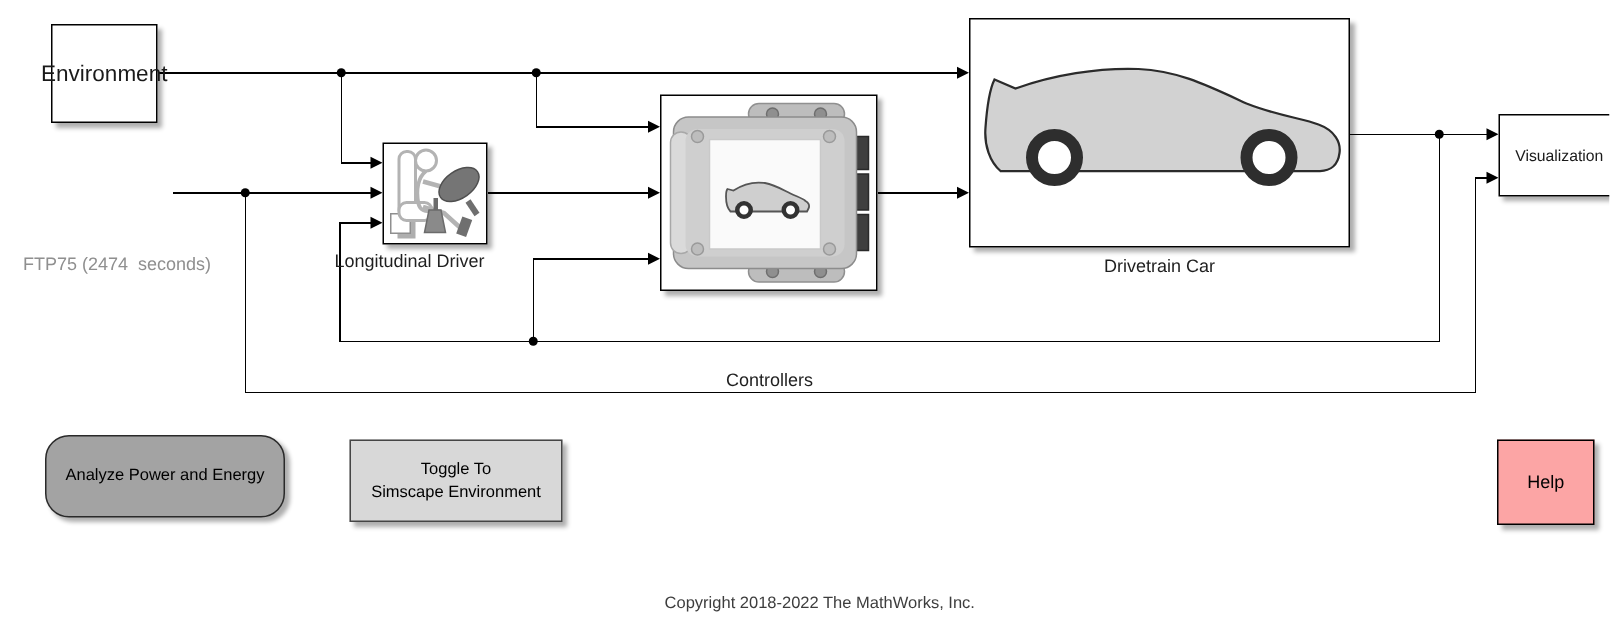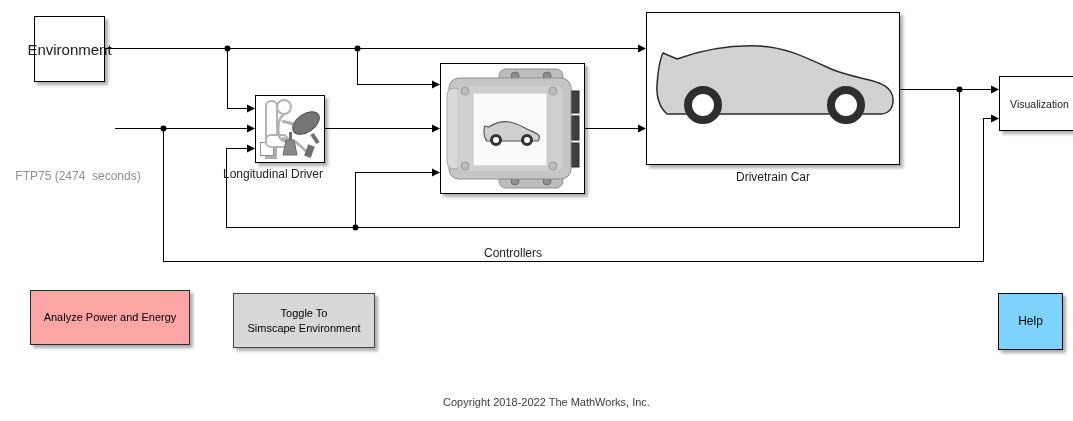--- a/index.html
+++ b/index.html
@@ -29,23 +29,23 @@
   #ctl-label{left:513px;top:198px;margin-top:48px;}
   #car{left:646px;top:12px;width:254px;height:153px;}
   #car-label{left:773px;top:170px;}
   #viz{left:999px;top:76px;width:81px;height:55px;font-size:10.5px;color:#1a1a1a;}
   .btn{
     position:absolute;box-sizing:border-box;border:1px solid #2a2a2a;
     display:flex;flex-direction:column;align-items:center;justify-content:center;
     font-size:11px;color:#000;text-align:center;line-height:1.35;
     box-shadow:3px 3px 3px rgba(0,0,0,0.32);cursor:pointer;
   }
-  #analyze{left:30px;top:290px;width:160px;height:55px;background:#fca5a5;}
+  #analyze{left:30px;top:290px;width:160px;height:55px;background:#a3a3a3;border-radius:16px;}
   #toggle{left:233px;top:293px;width:142px;height:55px;background:#D8D8D8;border-color:#454545;}
-  #help{left:998px;top:293px;width:65px;height:57px;background:#7dd3fc;border-color:#000;font-size:12px;}
+  #help{left:998px;top:293px;width:65px;height:57px;background:#fca5a5;border-color:#000;font-size:12px;}
   #copyright{
     position:absolute;left:10px;top:396px;width:1073px;text-align:center;
     font-size:11px;color:#3d3d3d;
   }
 </style>
 </head>
 <body>
 
 <div id="canvas">
 

